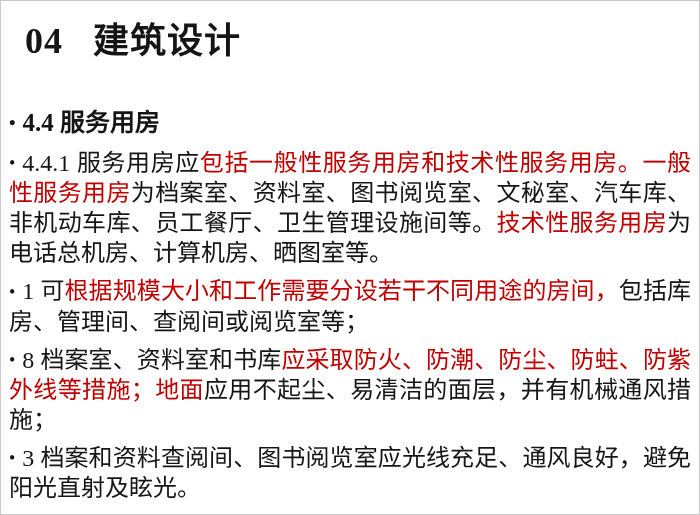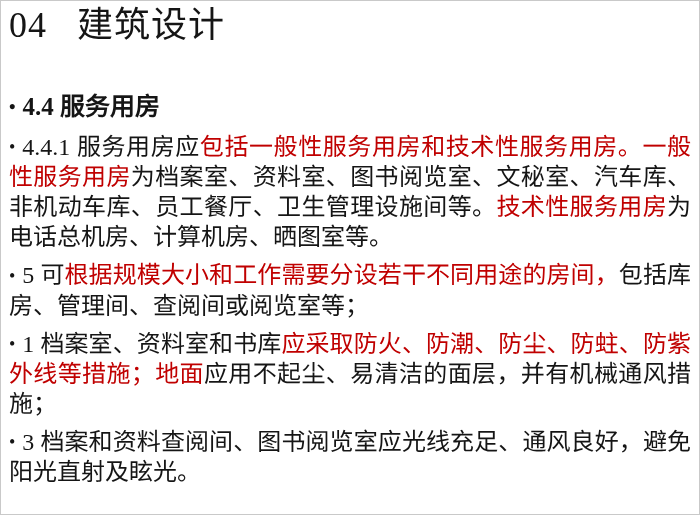--- a/index.html
+++ b/index.html
@@ -12,23 +12,23 @@
     box-sizing:border-box;
     background:var(--page-bg);
     border:1px solid var(--border);
     overflow:hidden;
     font-family:"Liberation Serif","DejaVu Serif",serif;
     color:var(--ink);
   }
   .content{padding:2px 8px 0 8px;}
   
   .title{
-    margin:0;
+    margin:16px;
     font-size:36px;
-    font-weight:normal;
+    font-weight:bold;
     line-height:1.25;
     letter-spacing:1px;
     white-space:nowrap;
   }
   .title .num{margin-right:30px;}
   
   .heading{
     margin:42px 0 0 0;
     font-size:25px;
     font-weight:bold;
@@ -66,25 +66,25 @@
     <p class="heading">
       <span class="bullet">•</span><span>4.4 服务用房</span>
     </p>
 
     <p class="para">
       <span class="bullet">•</span><span data-color="ink">4.4.1 服务用房应</span><span data-color="red">包括一般性服务用房和技术性服务用房。一般性服务用房</span><span data-color="ink">为档案室、资料室、图书阅览室、文秘室、汽车库、非机动车库、员工餐厅、卫生管理设施间等。</span><span data-color="red">技术性服务用房</span><span data-color="ink">为电话总机房、计算机房、晒图室等。</span>
     </p>
 
 
     <p class="para">
-      <span class="bullet">•</span><span data-color="ink">5 可</span><span data-color="red">根据规模大小和工作需要分设若干不同用途的房间，</span><span data-color="ink">包括库房、管理间、查阅间或阅览室等；</span>
+      <span class="bullet">•</span><span data-color="ink">1 可</span><span data-color="red">根据规模大小和工作需要分设若干不同用途的房间，</span><span data-color="ink">包括库房、管理间、查阅间或阅览室等；</span>
     </p>
 
     <p class="para">
-      <span class="bullet">•</span><span data-color="ink">1 档案室、资料室和书库</span><span data-color="red">应采取防火、防潮、防尘、防蛀、防紫外线等措施；地面</span><span data-color="ink">应用不起尘、易清洁的面层，并有机械通风措施；</span>
+      <span class="bullet">•</span><span data-color="ink">8 档案室、资料室和书库</span><span data-color="red">应采取防火、防潮、防尘、防蛀、防紫外线等措施；地面</span><span data-color="ink">应用不起尘、易清洁的面层，并有机械通风措施；</span>
     </p>
 
     <p class="para">
       <span class="bullet">•</span><span data-color="ink">3 档案和资料查阅间、图书阅览室应光线充足、通风良好，避免阳光直射及眩光。</span>
     </p>
 
   </div>
 </div>
 
 </body></html>

